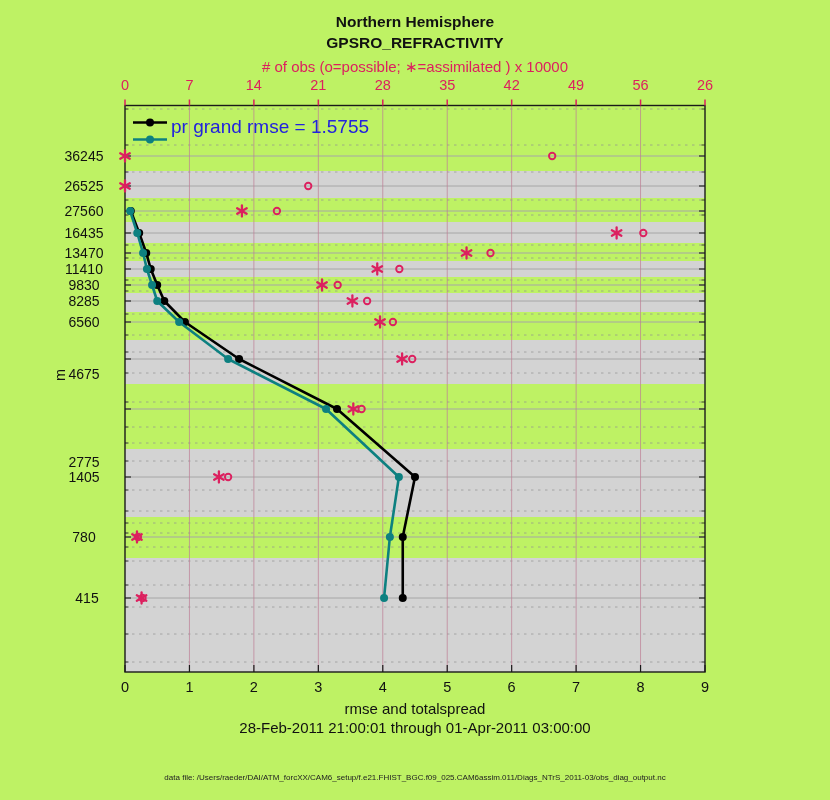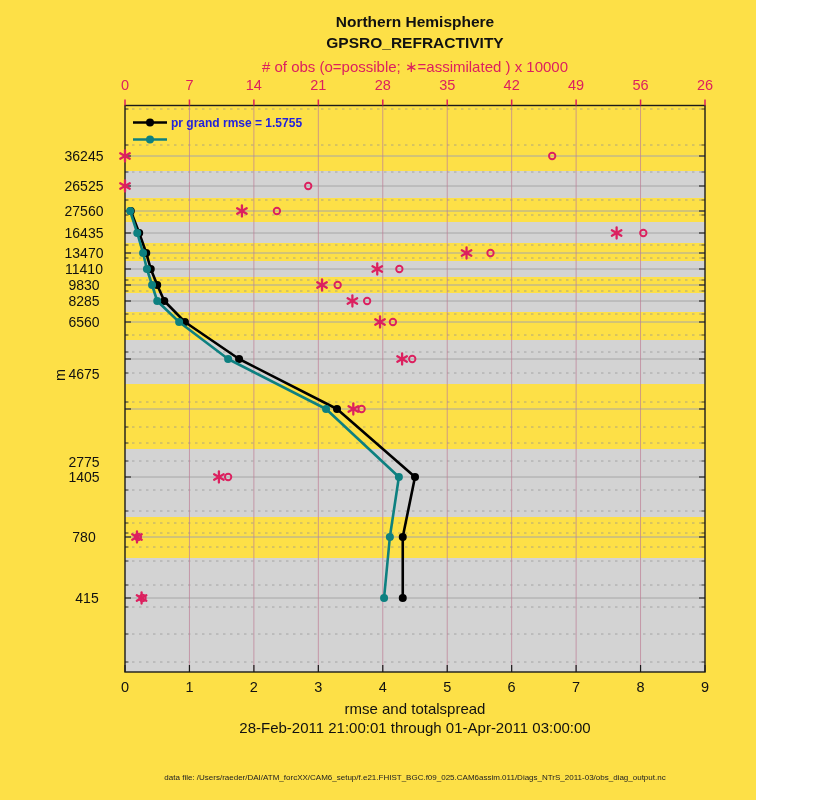--- a/index.html
+++ b/index.html
@@ -1,24 +1,24 @@
 <!DOCTYPE html>
 <html><head>
 <meta charset="utf-8">
 <style>
   html,body{margin:0;padding:0;background:#ffffff;}
-  #page{position:relative;width:756px;height:800px;background:#fde047;overflow:hidden;
+  #page{position:relative;width:830px;height:800px;background:#bef264;overflow:hidden;
         font-family:"Liberation Sans","DejaVu Sans",sans-serif;color:#111;}
   .abs{position:absolute;}
   .ctr{left:0;width:830px;text-align:center;}
   .title{font-weight:bold;font-size:15.5px;color:#111;}
   .toplabel{font-size:15px;}
   .ticklab{position:absolute;font-size:14.5px;text-align:center;width:44px;}
   .ylab{position:absolute;font-size:14px;text-align:center;width:70px;}
-  .legtext{position:absolute;font-size:12px;white-space:nowrap;font-weight:bold;}
+  .legtext{position:absolute;font-size:19px;white-space:nowrap;}
   .xaxislabel{font-size:15px;color:#111;}
   .datefooter{font-size:15px;color:#111;}
   .datafile{font-size:8px;color:#222;}
   #yaxis-m{transform:rotate(-90deg);transform-origin:center;font-size:14.5px;}
   svg{position:absolute;left:0;top:0;}
 </style>
 </head>
 <body>
 
 <div id="page">

